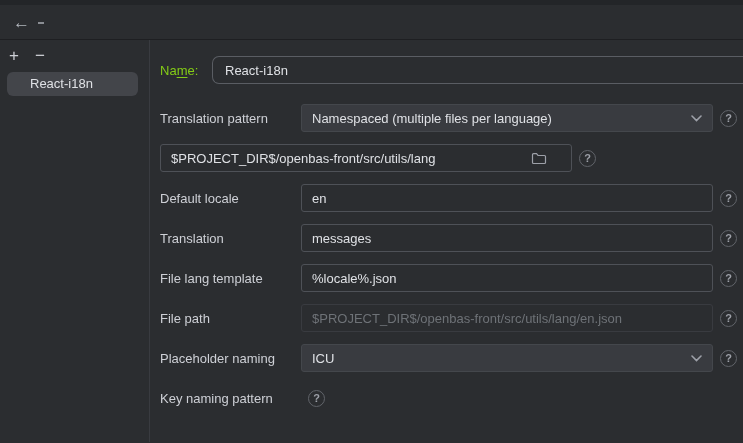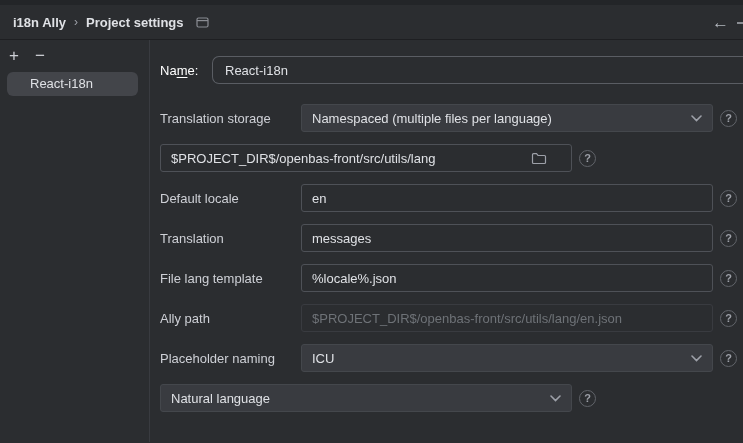--- a/index.html
+++ b/index.html
@@ -37,21 +37,21 @@
   }
   .side-item{
     margin:2px 11px 0 7px;height:24px;line-height:24px;
     background:#43454a;border-radius:6px;padding-left:23px;
     color:#dfe1e5;cursor:pointer;white-space:nowrap;overflow:hidden;
   }
   
   .content{flex:1;padding:16px 0 0 10px;box-sizing:border-box;overflow:hidden;}
   .row{display:flex;align-items:center;height:28px;margin-bottom:12px;}
   .name-row{margin-bottom:20px;margin-right:-12px;}
-  .name-label{width:52px;flex:none;color:#ffffff;}
+  .name-label{width:52px;flex:none;color:#84cc16;}
   .name-label u{text-decoration:underline;text-underline-offset:2px;}
   .row-label{width:141px;flex:none;color:#ced0d6;white-space:nowrap;}
   .field-area{width:412px;flex:none;display:flex;}
   .fld{
     box-sizing:border-box;height:28px;border-radius:3px;width:100%;
     font-family:"Liberation Sans",sans-serif;font-size:13px;color:#dfe1e5;
   }
   input.fld{
     background:#2b2d30;border:1px solid #4e5157;padding:10px 10px;outline:none;
   }
@@ -77,31 +77,20 @@
     box-sizing:border-box;line-height:1;
   }
 </style>
 </head>
 <body>
 
 <div class="app">
   <div class="top-strip"></div>
 
   <header>
-    <div class="breadcrumb">
-      <span class="crumb">i18n Ally</span>
-      <span class="crumb-sep">›</span>
-      <span class="crumb">Project settings</span>
-      <span class="win-icon">
-        <svg width="13" height="11" viewBox="0 0 13 11">
-          <rect x="1" y="1" width="11" height="9" rx="1.5" fill="none" stroke="#8a8d93" stroke-width="1.2"></rect>
-          <line x1="1" y1="3.6" x2="12" y2="3.6" stroke="#8a8d93" stroke-width="1.2"></line>
-        </svg>
-      </span>
-    </div>
     <div class="header-right">
       <span class="back-arrow">←</span>
       <span class="fwd-cut"></span>
     </div>
   </header>
 
   <div class="main">
 
     <aside>
       <div class="side-toolbar">
@@ -112,21 +101,21 @@
     </aside>
 
     <section class="content">
 
       <div class="row name-row">
         <span class="name-label"><span>Na</span><u>m</u><span>e:</span></span>
         <input class="fld name-input" value="React-i18n" style="">
       </div>
 
       <div class="row">
-        <span class="row-label">Translation storage</span>
+        <span class="row-label">Translation pattern</span>
         <div class="field-area">
           <div class="fld select">
             <span>Namespaced (multiple files per language)</span>
             <span class="chevron">
               <svg width="11" height="7" viewBox="0 0 11 7">
                   <polyline points="1,1 5.5,5.5 10,1" fill="none" stroke="#9da0a8" stroke-width="1.6" stroke-linecap="round"></polyline>
                 </svg>
             </span>
           </div>
         </div>
@@ -165,21 +154,21 @@
 
       <div class="row">
         <span class="row-label">File lang template</span>
         <div class="field-area">
           <input class="fld" value="%locale%.json" style="">
         </div>
         <span class="help">?</span>
       </div>
 
       <div class="row">
-        <span class="row-label">Ally path</span>
+        <span class="row-label">File path</span>
         <div class="field-area">
           <input class="fld disabled" readonly="" value="$PROJECT_DIR$/openbas-front/src/utils/lang/en.json" style="">
         </div>
         <span class="help">?</span>
       </div>
 
       <div class="row">
         <span class="row-label">Placeholder naming</span>
         <div class="field-area">
           <div class="fld select">
@@ -188,28 +177,19 @@
               <svg width="11" height="7" viewBox="0 0 11 7">
                   <polyline points="1,1 5.5,5.5 10,1" fill="none" stroke="#9da0a8" stroke-width="1.6" stroke-linecap="round"></polyline>
                 </svg>
             </span>
           </div>
         </div>
         <span class="help">?</span>
       </div>
 
       <div class="row">
-        <div class="field-area">
-          <div class="fld select">
-            <span>Natural language</span>
-            <span class="chevron">
-              <svg width="11" height="7" viewBox="0 0 11 7">
-                  <polyline points="1,1 5.5,5.5 10,1" fill="none" stroke="#9da0a8" stroke-width="1.6" stroke-linecap="round"></polyline>
-                </svg>
-            </span>
-          </div>
-        </div>
+        <span class="row-label">Key naming pattern</span>
         <span class="help">?</span>
       </div>
 
     </section>
   </div>
 </div>
 
 </body></html>

